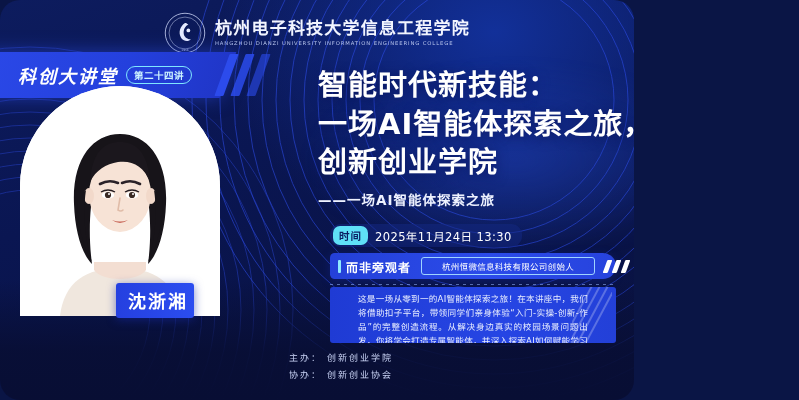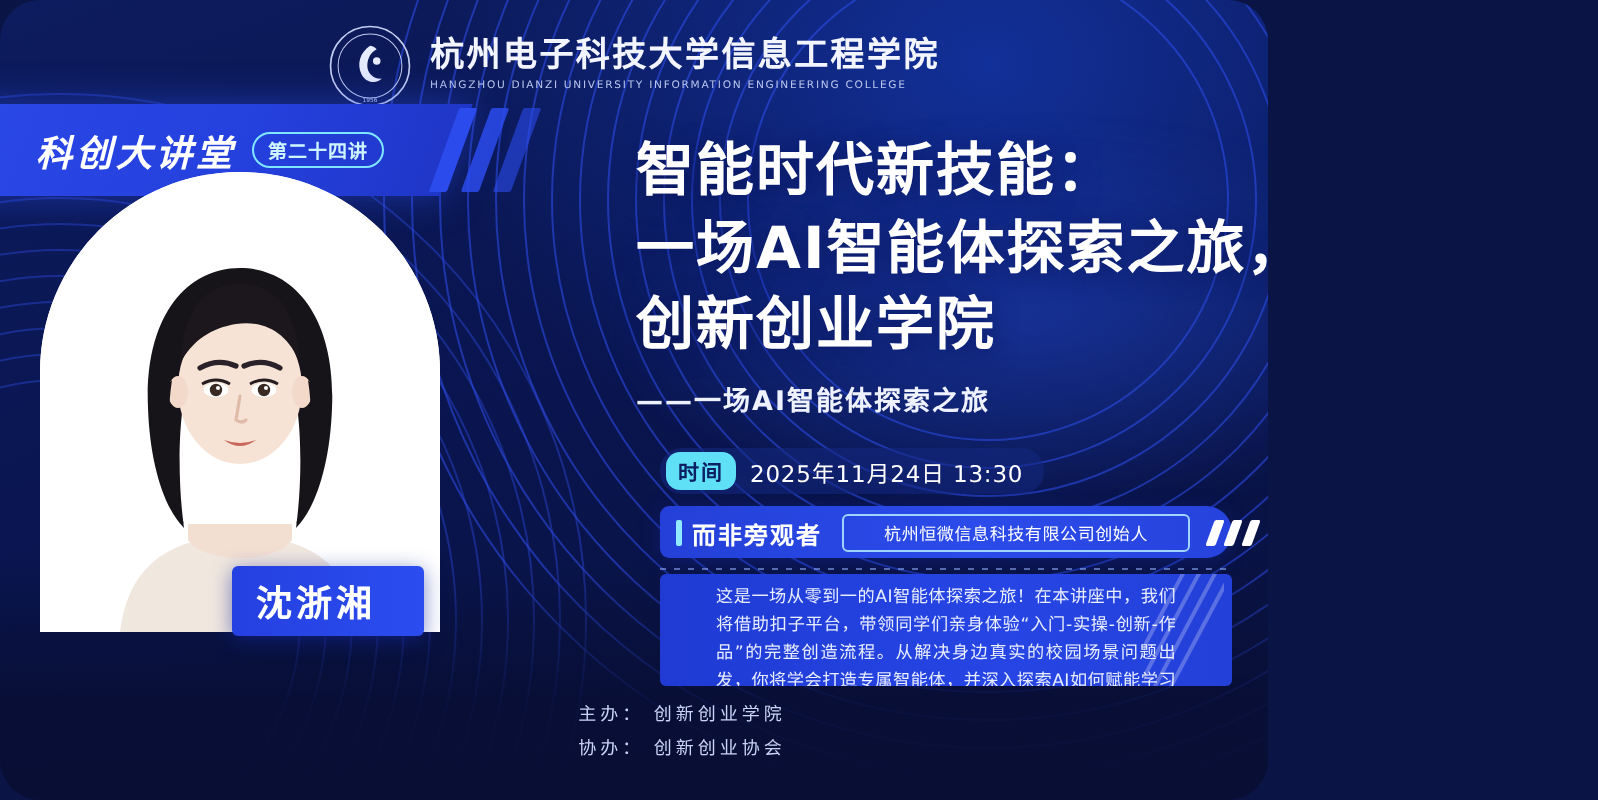--- a/index.html
+++ b/index.html
@@ -78,21 +78,21 @@
     position:absolute;left:20px;top:86px;width:200px;height:230px;
   }
   .photo-bg{
     position:absolute;inset:0;background:#ffffff;
     border-radius:100px 100px 0 0;overflow:hidden;
   }
   .portrait{position:absolute;left:0;top:0;width:200px;height:230px;}
   .name-tag{
     position:absolute;left:116px;top:283px;
     background:linear-gradient(90deg,#2540e0,#2b4df0);
-    padding:4px 24px 5px 12px;border-radius:3px;
+    padding:4px 6px 5px 12px;border-radius:3px;
     font-size:18px;font-weight:bold;letter-spacing:2px;color:#fff;
     box-shadow:0 2px 10px rgba(20,40,160,.55);
   }
 
   
   .main{
     position:absolute;left:318px;top:66px;right:14px;
   }
   .title-line{
     font-size:29px;font-weight:bold;line-height:1.33;color:#ffffff;

